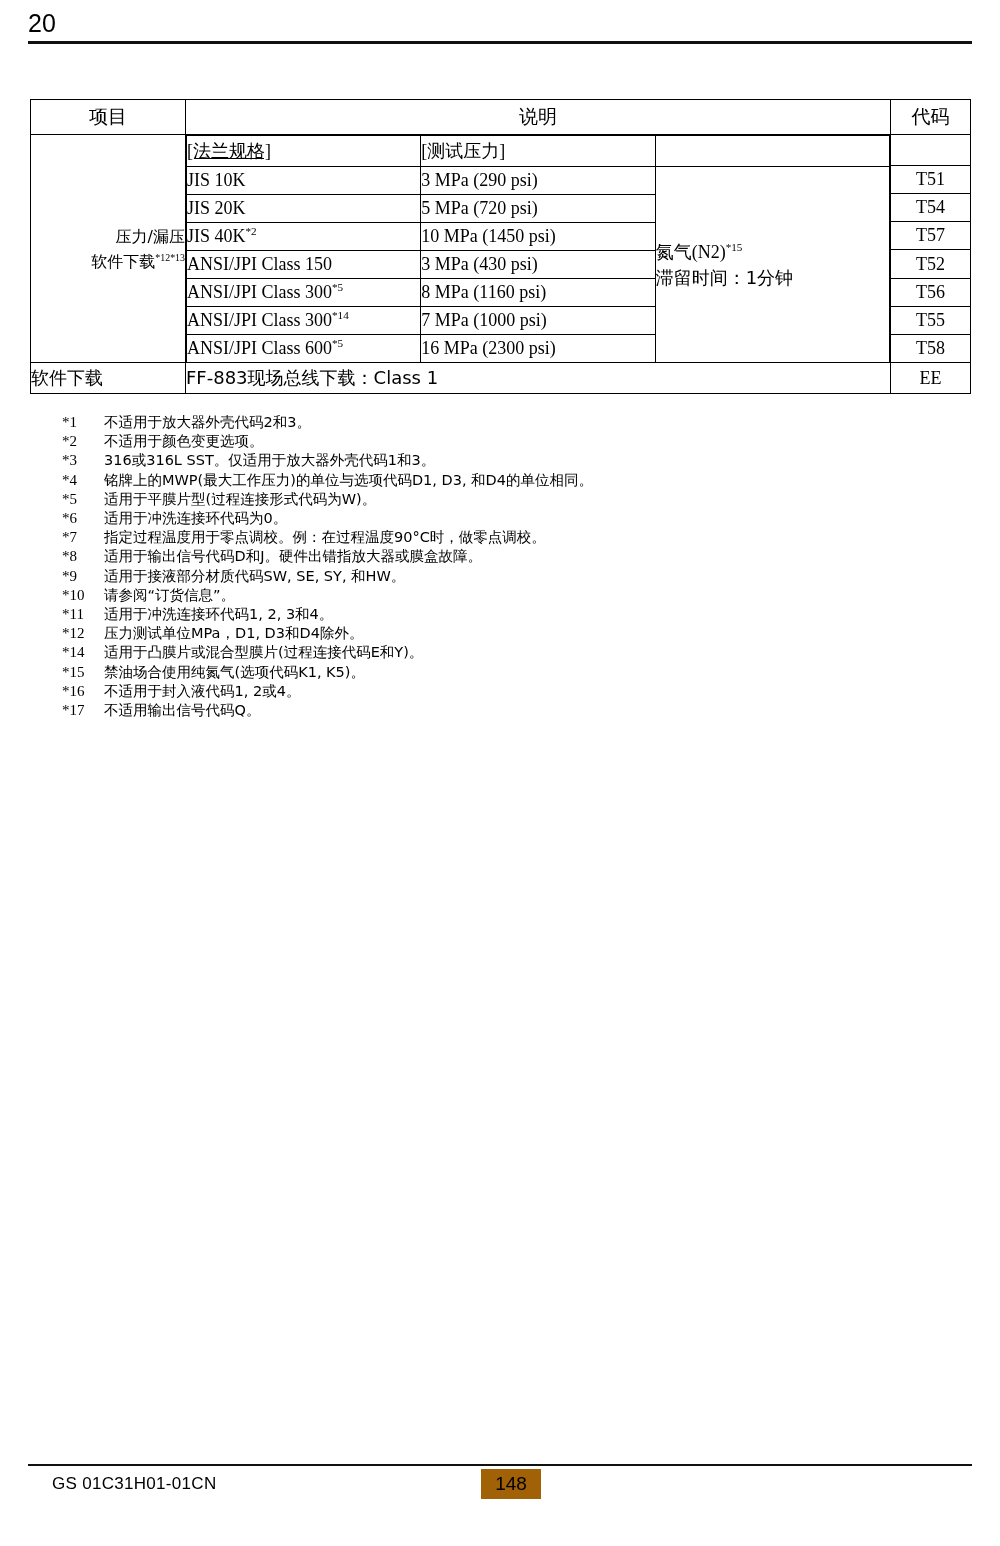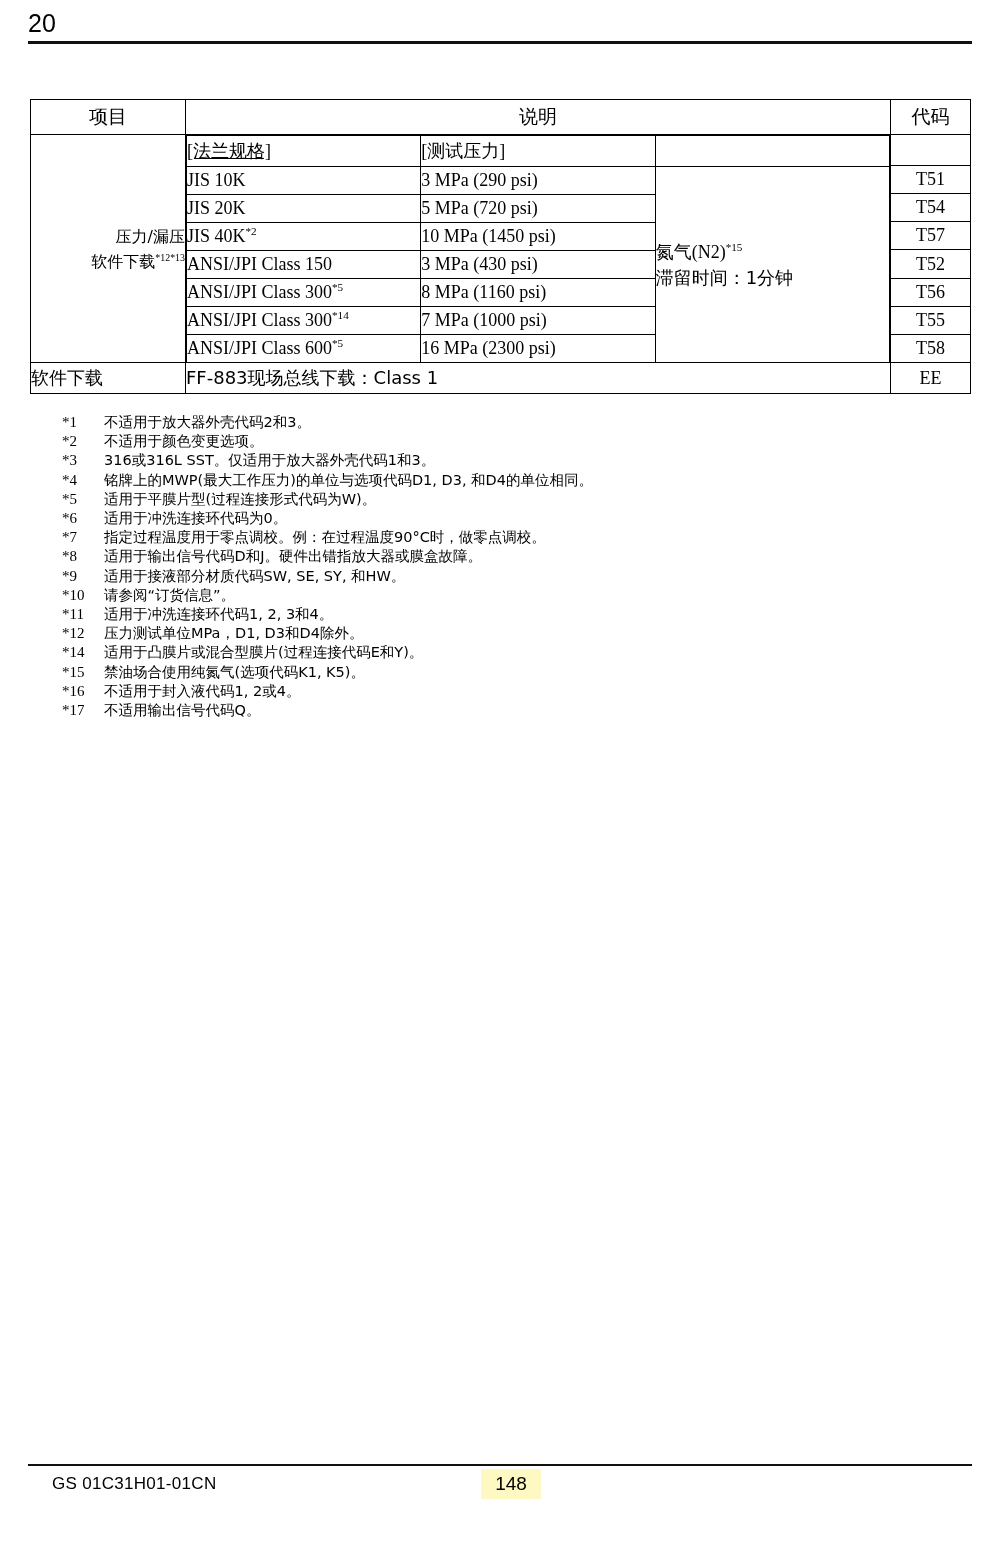--- a/index.html
+++ b/index.html
@@ -179,21 +179,21 @@
     font-family: "Liberation Sans", sans-serif;
     font-size: 17px;
     letter-spacing: 0.3px;
   }
   .page-num {
     position: absolute;
     left: 481px;
     top: 1469px;
     width: 60px;
     height: 30px;
-    background: #fef9c3;
+    background: #a16207;
     text-align: center;
     font-family: "Liberation Sans", sans-serif;
     font-size: 19px;
     line-height: 30px;
   }
 </style>
 </head>
 <body>
 
 <div class="page">

